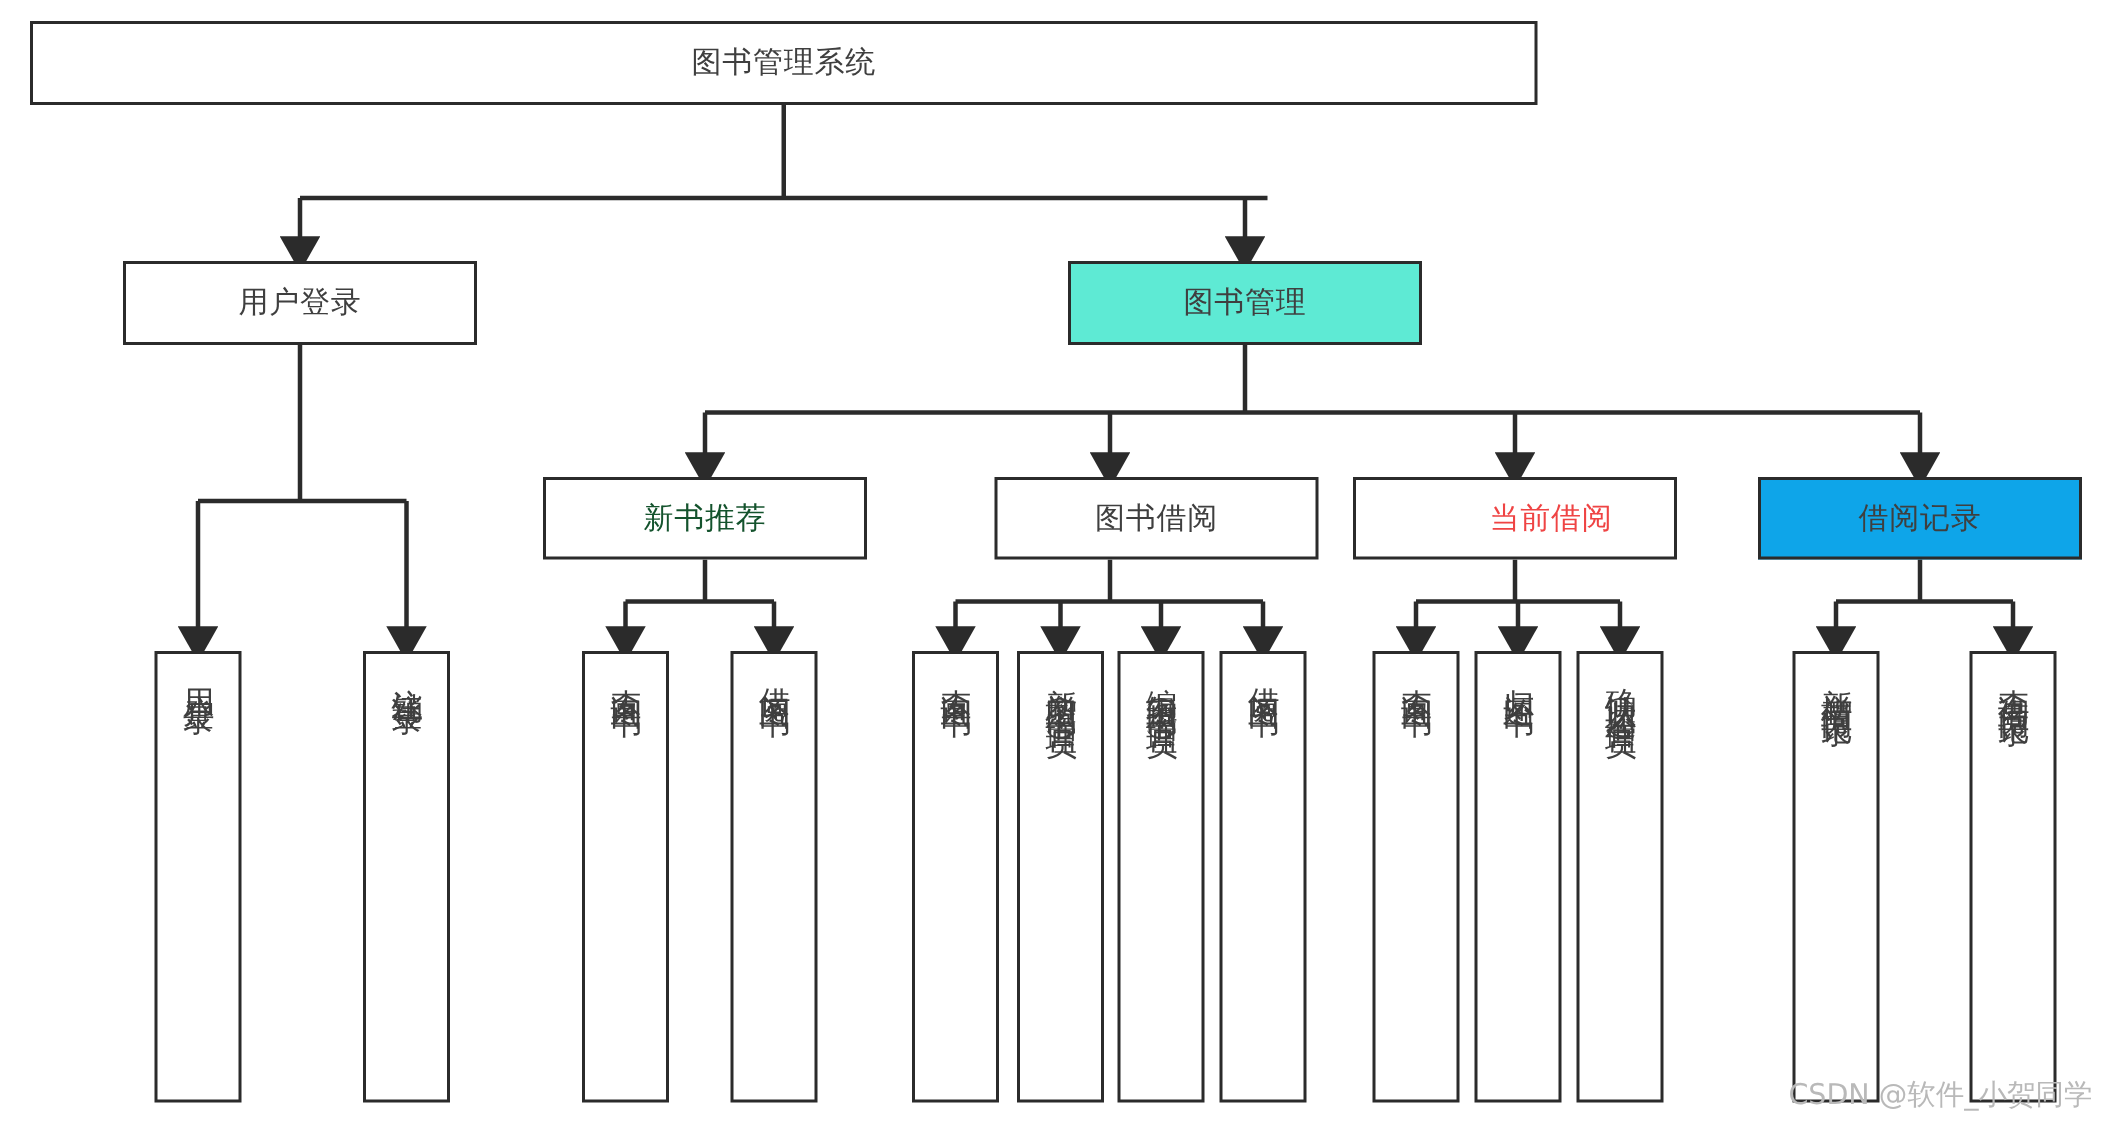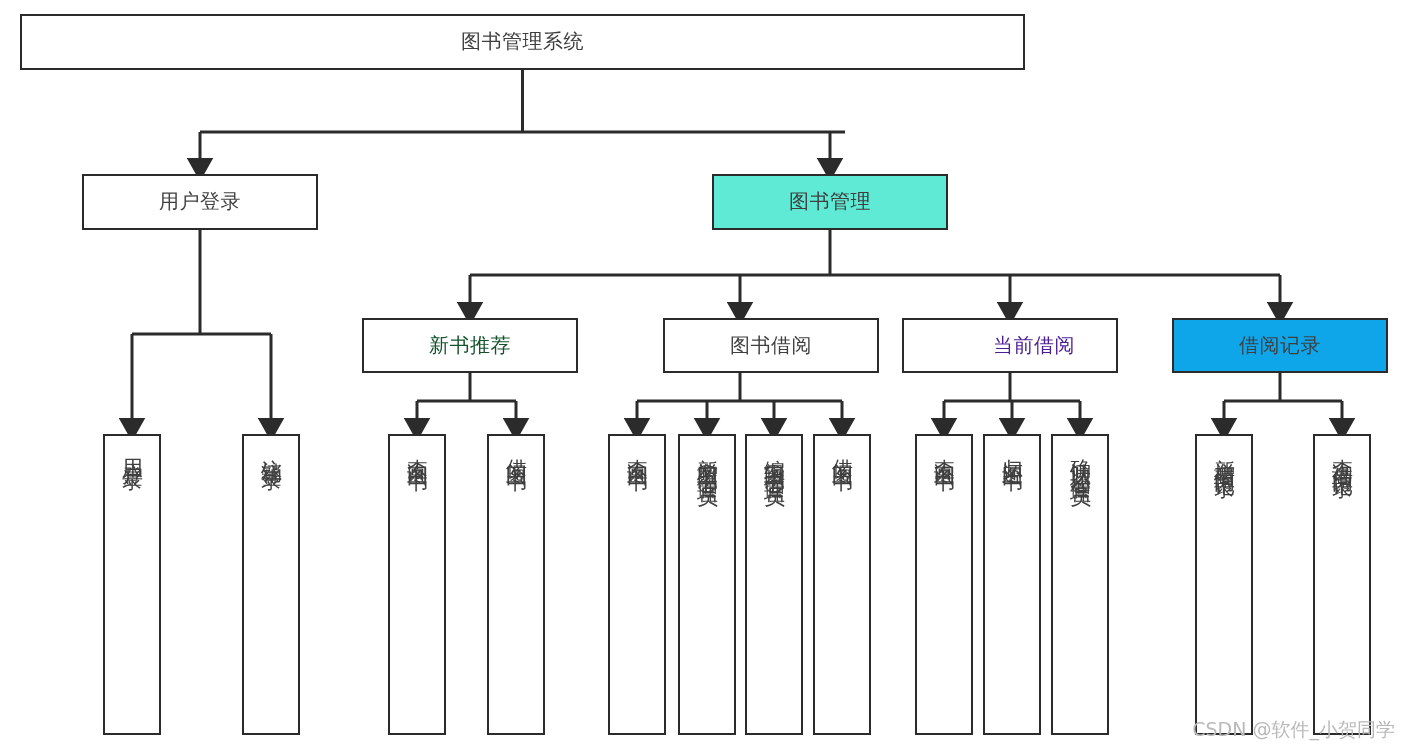--- a/index.html
+++ b/index.html
@@ -139,21 +139,21 @@
     <span class="label" style="color: rgb(63, 63, 63);">图书管理</span>
   </div>
 
   <div class="node horiz" style="left: 362px; top: 318px; width: 216px; height: 55px; border-color: rgb(43, 43, 43); background: rgb(255, 255, 255);">
     <span class="label" style="color: #14532d;">新书推荐</span>
   </div>
   <div class="node horiz" style="left: 632px; top: 318px; width: 216px; height: 55px; border-color: rgb(43, 43, 43); background: rgb(255, 255, 255); margin-left: 31px;">
     <span class="label" style="color: rgb(63, 63, 63);">图书借阅</span>
   </div>
   <div class="node horiz" style="left: 902px; top: 318px; width: 216px; height: 55px; border-color: rgb(43, 43, 43); background: rgb(255, 255, 255);">
-    <span class="label" style="color: #4c1d95; margin-left: 48px;">当前借阅</span>
+    <span class="label" style="color: #ef4444; margin-left: 48px;">当前借阅</span>
   </div>
   <div class="node horiz" style="left: 1172px; top: 318px; width: 216px; height: 55px; border-color: rgb(43, 43, 43); background: #0ea5e9;">
     <span class="label" style="color: rgb(63, 63, 63);">借阅记录</span>
   </div>
 
   <div class="node vert" style="left: 103px; top: 434px; width: 58px; height: 301px; border-color: rgb(43, 43, 43); background: rgb(255, 255, 255);">
     <span class="label" style="color: rgb(63, 63, 63);">用户登录</span>
   </div>
   <div class="node vert" style="left: 242px; top: 434px; width: 58px; height: 301px; border-color: rgb(43, 43, 43); background: rgb(255, 255, 255);">
     <span class="label" style="color: rgb(63, 63, 63);">注销登录</span>

